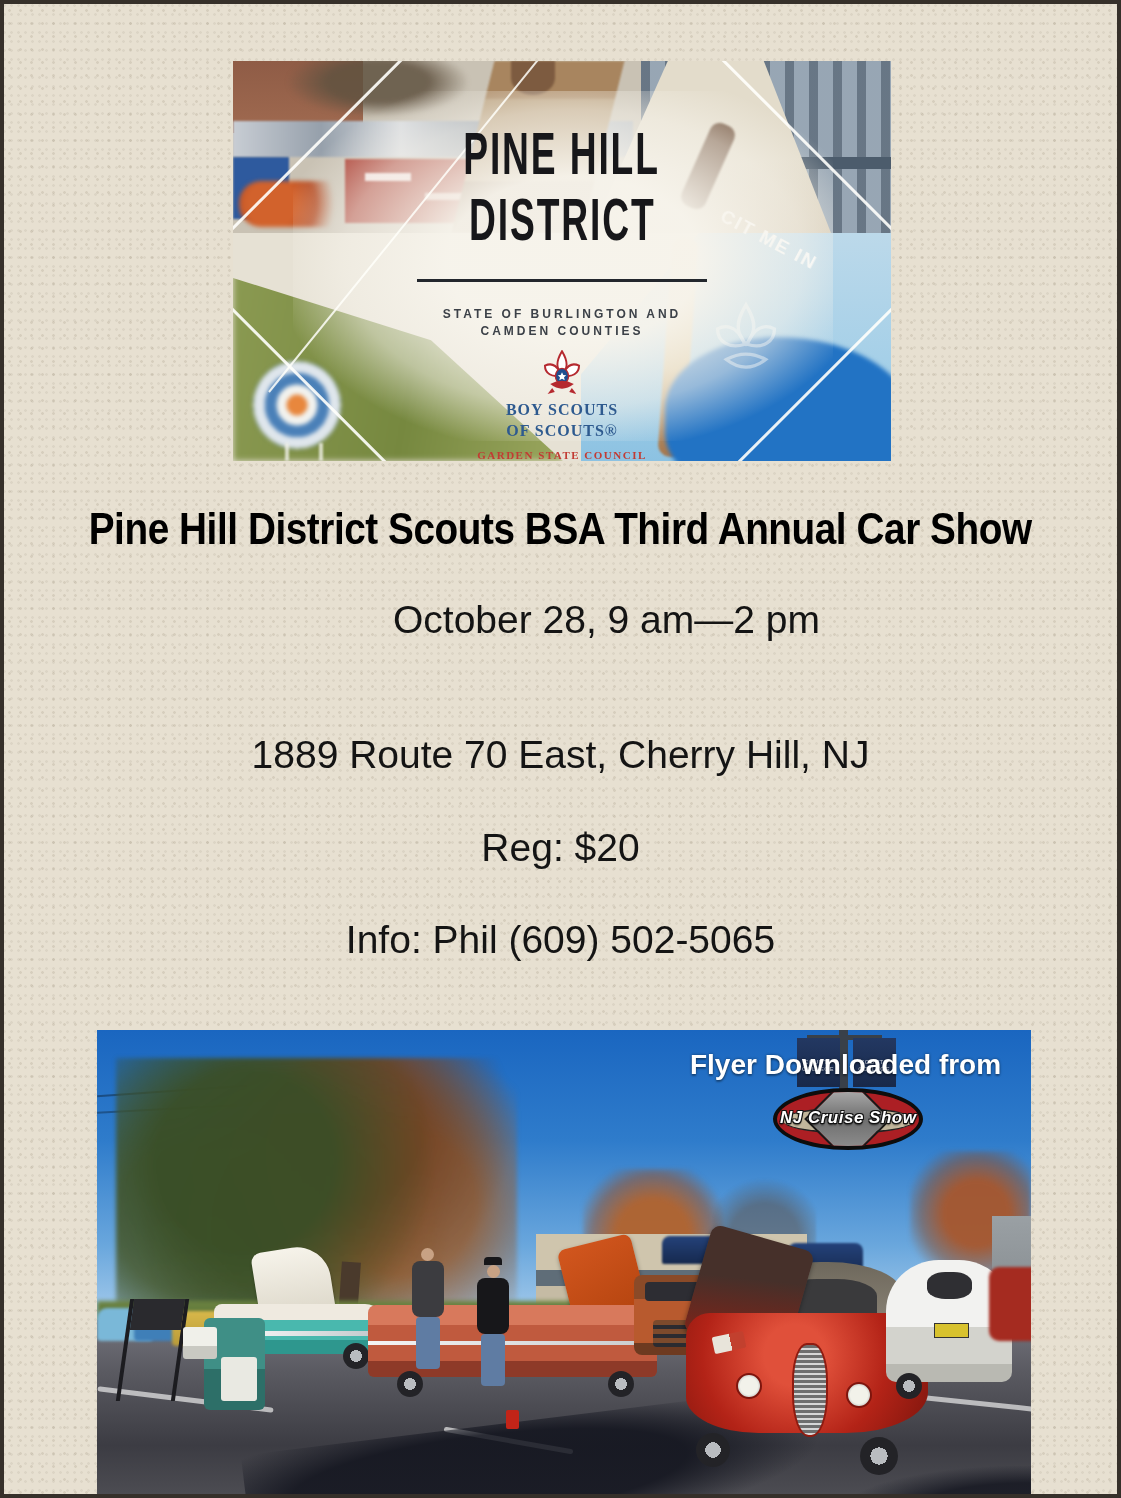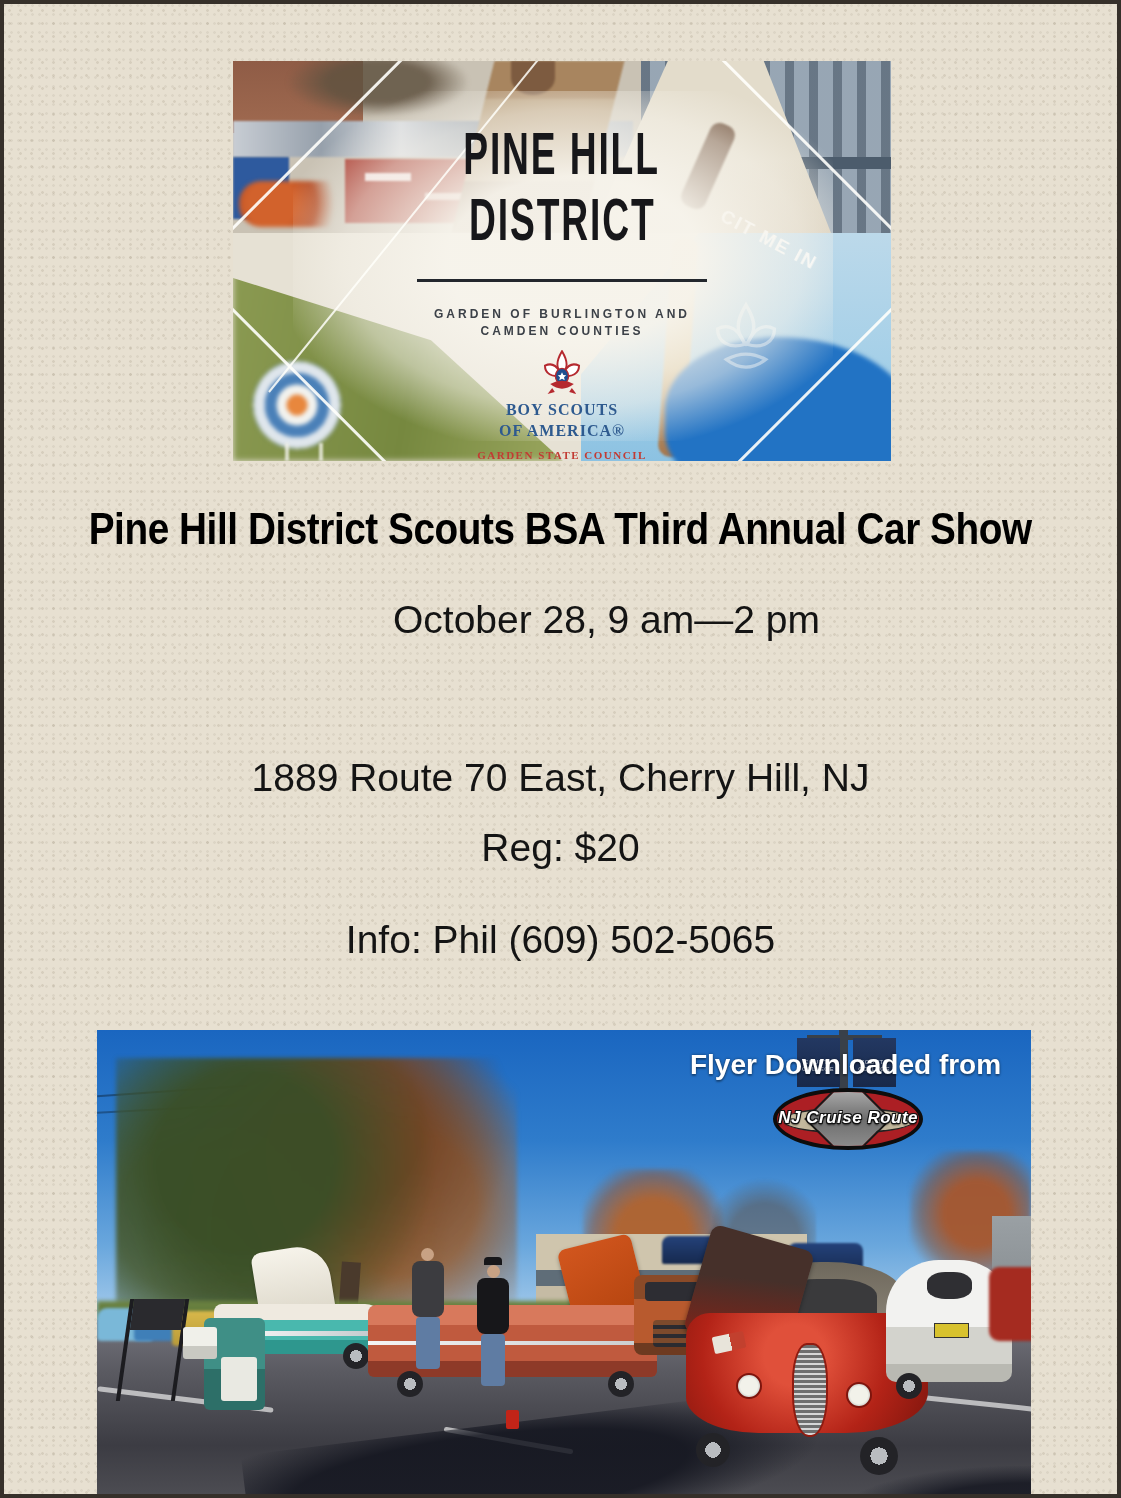--- a/index.html
+++ b/index.html
@@ -51,21 +51,21 @@
   .bn-rule{width:290px;height:3px;background:#23272d;margin:26px 0 24px;}
   .bn-cov{font-size:12px;font-weight:700;letter-spacing:3px;color:#3c4148;line-height:17px;}
   .bn-fleur{margin-top:10px;height:50px;}
   .bn-org{font-family:"Liberation Serif",serif;font-weight:700;font-size:16px;letter-spacing:1px;color:#2e5a8f;line-height:17px;margin-top:4px;}
   .bn-council{font-family:"Liberation Serif",serif;font-weight:700;font-size:11px;letter-spacing:1.5px;color:#c23b33;margin-top:10px;}
 
   
   .flyer-title{position:absolute;top:499px;left:0;width:100%;text-align:center;font-size:45px;font-weight:700;color:#000;white-space:nowrap;}
   .flyer-title span{display:inline-block;transform:scaleX(.86);letter-spacing:-.5px;}
   .info-line{position:absolute;left:0;width:100%;text-align:center;font-size:39px;color:#141414;}
-  .l-date{top:594px;padding-left:46px;} .l-venue{top:679px;} .l-addr{top:752px;} .l-reg{top:822px;} .l-info{top:894px;margin-top:20px;}
+  .l-date{top:594px;padding-left:46px;} .l-venue{top:679px;} .l-addr{top:729px;} .l-reg{top:822px;} .l-info{top:894px;margin-top:20px;}
 
   
   .photo{position:absolute;left:93px;top:1026px;width:934px;height:464px;overflow:hidden;background:#4a4a50;}
   .p-sky{position:absolute;left:0;top:0;width:100%;height:63%;background:linear-gradient(180deg,#1a66c0 0%,#2f7ccb 38%,#6aa7dd 74%,#a9cdec 100%);}
   .p-wire{position:absolute;left:0;top:60px;width:150px;height:2px;background:rgba(10,20,30,.4);transform:rotate(-4deg);}
   .p-wire2{position:absolute;left:0;top:78px;width:140px;height:2px;background:rgba(10,20,30,.35);transform:rotate(-3deg);}
   .p-tree-big{position:absolute;left:2%;top:6%;width:43%;height:58%;filter:blur(2px);background:
     radial-gradient(circle at 32% 38%,rgba(58,78,38,.95) 0 28%,transparent 60%),
     radial-gradient(circle at 58% 26%,rgba(116,66,32,.9) 0 24%,transparent 54%),
     radial-gradient(circle at 72% 54%,rgba(152,92,46,.85) 0 22%,transparent 50%),
@@ -172,34 +172,34 @@
         <path d="M14 52q18-10 36 0q-18 14-36 0z" fill="none" stroke="#ffffff" stroke-width="3"></path>
       </svg>
     </div>
     <div class="bn-wash"></div>
     <div class="bn-diamond"></div>
     <div class="bn-diag"></div>
     <div class="bn-text">
       <div class="bn-h1">PINE HILL</div>
       <div class="bn-h1">DISTRICT</div>
       <div class="bn-rule"></div>
-      <div class="bn-cov">GARDEN OF BURLINGTON AND</div>
+      <div class="bn-cov">STATE OF BURLINGTON AND</div>
       <div class="bn-cov">CAMDEN COUNTIES</div>
       <svg class="bn-fleur" width="46" height="50" viewBox="0 0 64 72">
         <path d="M32 2c6 10 9 18 6 26-2 5-4 8-6 10-2-2-4-5-6-10-3-8 0-16 6-26z" fill="#ffffff" stroke="#b5292f" stroke-width="3"></path>
         <path d="M6 24c8-4 16-2 22 8l3 6c-6 2-13 2-18-1-5-3-7-8-7-13z" fill="#ffffff" stroke="#b5292f" stroke-width="3"></path>
         <path d="M58 24c-8-4-16-2-22 8l-3 6c6 2 13 2 18-1 5-3 7-8 7-13z" fill="#ffffff" stroke="#b5292f" stroke-width="3"></path>
         <ellipse cx="32" cy="40" rx="10" ry="12" fill="#1f4e8f" stroke="#b5292f" stroke-width="2"></ellipse>
         <path d="M32 34l2 4.2 4.4.4-3.3 3 1 4.4-4.1-2.3-4.1 2.3 1-4.4-3.3-3 4.4-.4z" fill="#ffffff"></path>
         <path d="M14 52q18-10 36 0q-18 14-36 0z" fill="#b5292f"></path>
         <path d="M17 58l-7 9 11-3z" fill="#b5292f"></path>
           <path d="M47 58l7 9-11-3z" fill="#b5292f"></path>
       </svg>
       <div class="bn-org">BOY SCOUTS</div>
-      <div class="bn-org">OF AMERICA®</div>
+      <div class="bn-org">OF SCOUTS®</div>
       <div class="bn-council">GARDEN STATE COUNCIL</div>
     </div>
   </div>
 
   <div class="flyer-title"><span>Pine Hill District Scouts BSA Third Annual Car Show</span></div>
   <div class="info-line l-date">October 28, 9 am—2 pm</div>
   <div class="info-line l-addr">1889 Route 70 East, Cherry Hill, NJ</div>
   <div class="info-line l-reg">Reg: $20</div>
   <div class="info-line l-info">Info: Phil (609) 502-5065</div>
 
@@ -300,17 +300,17 @@
     <div class="p-polebar"></div>
     <div class="p-banner pb-l">COUNTY COLLEGE</div>
     <div class="p-banner pb-r">COUNTY COLLEGE</div>
 
     <div class="p-watermark">Flyer Downloaded from</div>
     <div class="njlogo">
       <div class="lg-oval">
         <div class="lg-band"></div>
         <div class="lg-diamond"></div>
       </div>
-      <div class="lg-text">NJ Cruise Route</div>
+      <div class="lg-text">NJ Cruise Show</div>
     </div>
   </div>
 
 </div>
 
 </body></html>

